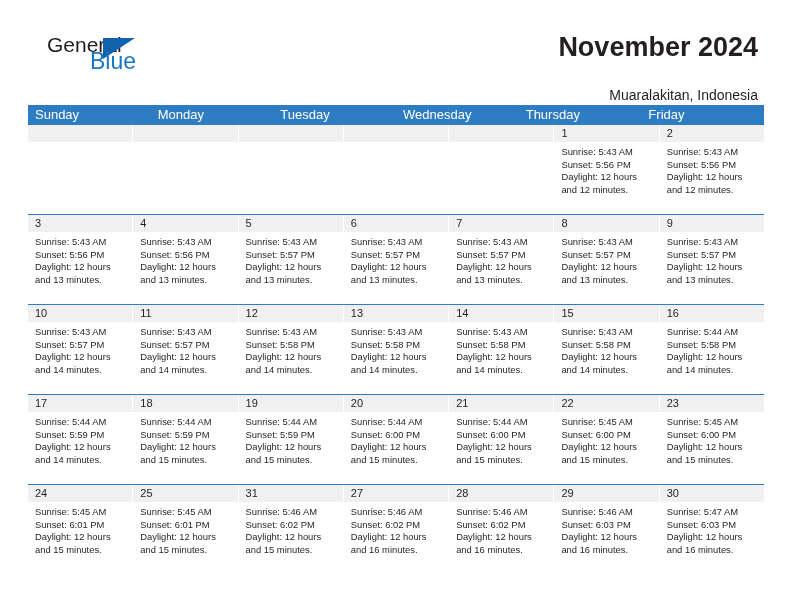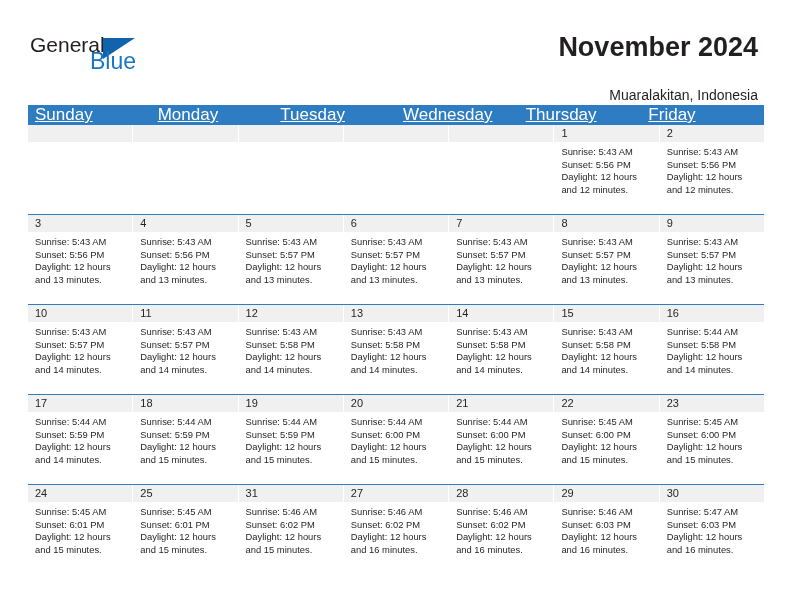--- a/index.html
+++ b/index.html
@@ -31,21 +31,21 @@
   }
   .logo {
     position: absolute;
     left: 30px;
     top: 33px;
     width: 230px;
     height: 56px;
   }
   .logo-general {
     position: absolute;
-    left: 0;
+    left: 17px;
     top: 0;
     font-size: 21px;
     letter-spacing: 0px;
     color: #231f20;
     font-family: "Liberation Sans", sans-serif;
   }
   .logo-tri {
     position: absolute;
     left: 73px;
     top: 5px;
@@ -91,27 +91,26 @@
     width: 736px;
   }
   .weekday-row {
     display: flex;
     background: #2e7cc2;
     height: 20px;
   }
   .weekday {
     flex: 1 1 0;
     color: #ffffff;
-    font-size: 17px;
+    font-size: 13px;
     line-height: 20px;
     padding-left: 7px;
     box-sizing: border-box;
     overflow: hidden;
     white-space: nowrap;
-    text-decoration: underline;
   }
   .week-row {
     display: flex;
     border-top: 1px solid #2e7cc2;
     height: 89px;
     background: #ffffff;
   }
   .week-row:first-of-type {
     border-top: none;
   }

